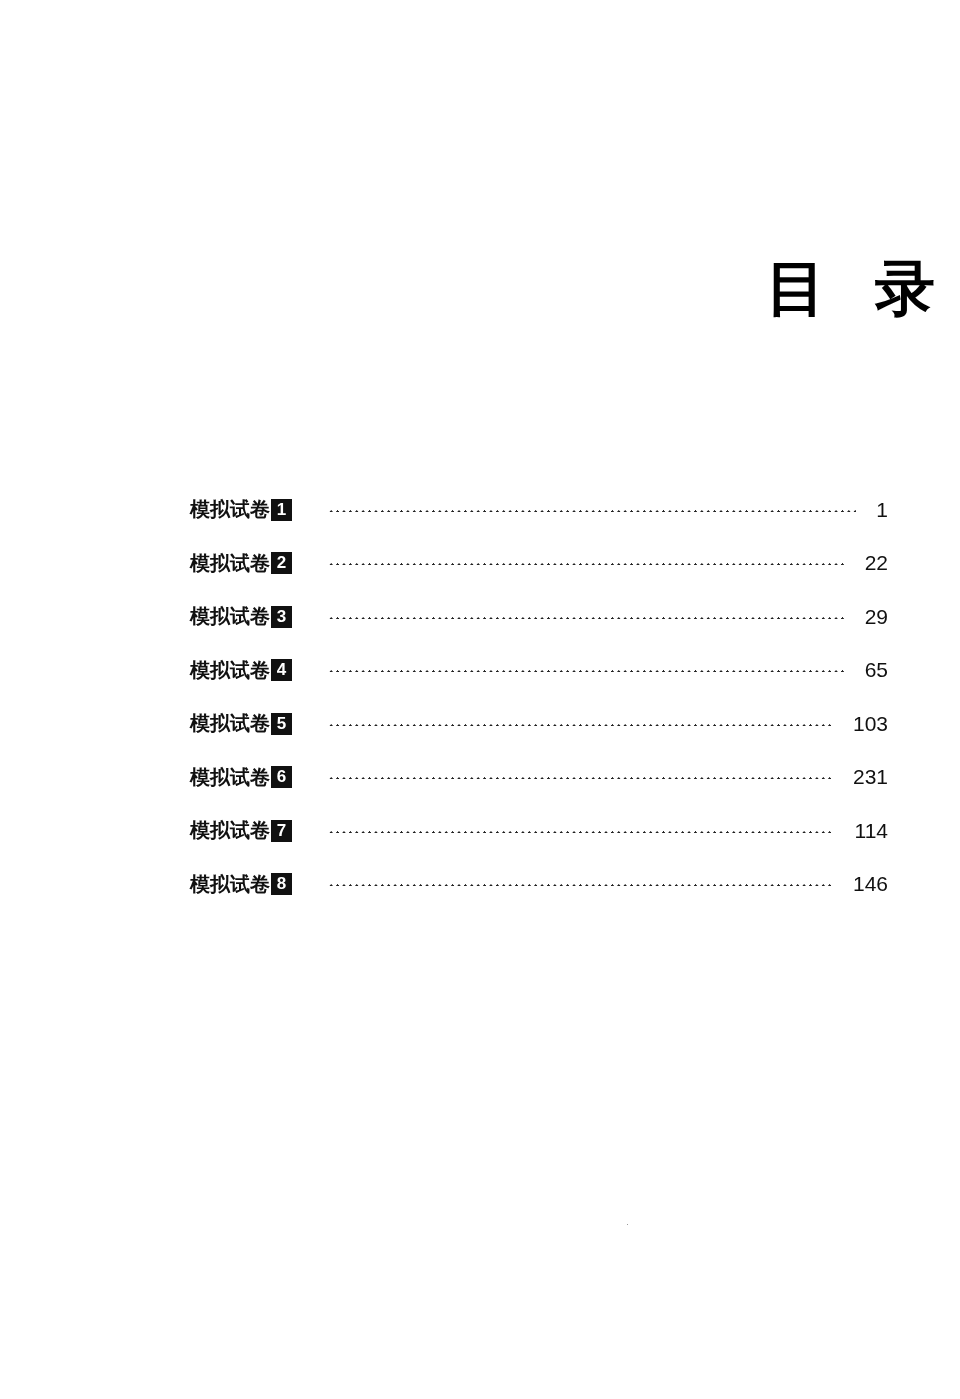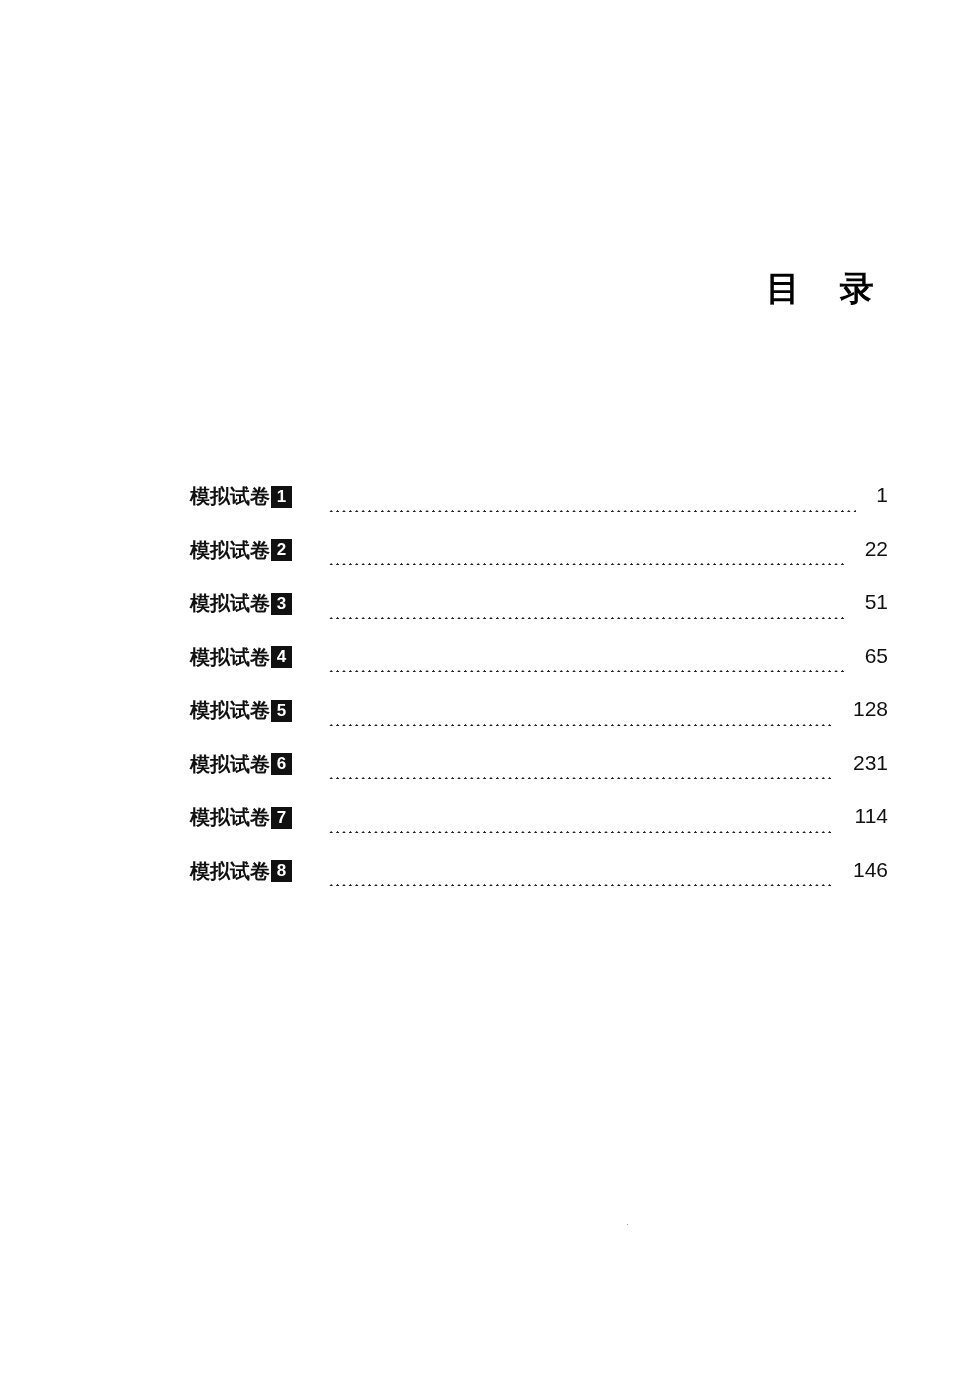--- a/index.html
+++ b/index.html
@@ -1,19 +1,19 @@
 <!DOCTYPE html>
 <html><head>
 <meta charset="utf-8">
 <style>
   html, body { margin:0; padding:0; background:#ffffff; }
   body { width:960px; height:1399px; position:relative; overflow:hidden; font-family:"DejaVu Sans", sans-serif; color:#111; }
-  .title { position:absolute; left:766px; top:258px; font-family:"DejaVu Serif", serif; font-weight:bold; font-size:34px; letter-spacing:14px; color:#000; line-height:60px; }
+  .title { position:absolute; left:766px; top:258px; font-family:"DejaVu Serif", serif; font-weight:bold; font-size:60px; letter-spacing:14px; color:#000; line-height:60px; }
   .toc { position:absolute; left:190px; top:483px; width:698px; }
-  .row { position:relative; height:53.5px; display:flex; align-items:flex-start; }
+  .row { position:relative; height:53.5px; display:flex; align-items:center; }
   .label { font-weight:bold; font-size:20px; color:#111; white-space:nowrap; display:flex; align-items:center; }
   .num-box { display:inline-block; background:#111; color:#fff; font-size:17px; font-family:"Liberation Sans", sans-serif; width:21px; height:22px; line-height:22px; text-align:center; margin-left:1px; }
   .dots { position:absolute; left:138px; height:2px; top:50%; background-image:radial-gradient(circle, #222 1.1px, transparent 1.3px); background-size:6.4px 3px; background-repeat:repeat-x; }
   .page { position:absolute; right:0; font-family:"Liberation Sans", sans-serif; font-size:21px; color:#111; }
   .speck { position:absolute; left:627px; top:1224px; width:1px; height:1px; background:#999; }
 </style>
 </head>
 <body>
 
 <div class="title">目 录</div>
@@ -34,37 +34,37 @@
       </span>
     <span class="dots" style="width:518px;"></span>
     <span class="page">22</span>
   </div>
   <div class="row">
     <span class="label">
         <span>模拟试卷</span>
         <span class="num-box">3</span>
       </span>
     <span class="dots" style="width:518px;"></span>
-    <span class="page">51</span>
+    <span class="page">29</span>
   </div>
   <div class="row">
     <span class="label">
         <span>模拟试卷</span>
         <span class="num-box">4</span>
       </span>
     <span class="dots" style="width:518px;"></span>
     <span class="page">65</span>
   </div>
   <div class="row">
     <span class="label">
         <span>模拟试卷</span>
         <span class="num-box">5</span>
       </span>
     <span class="dots" style="width:506px;"></span>
-    <span class="page">128</span>
+    <span class="page">103</span>
   </div>
   <div class="row">
     <span class="label">
         <span>模拟试卷</span>
         <span class="num-box">6</span>
       </span>
     <span class="dots" style="width:506px;"></span>
     <span class="page">231</span>
   </div>
   <div class="row">

